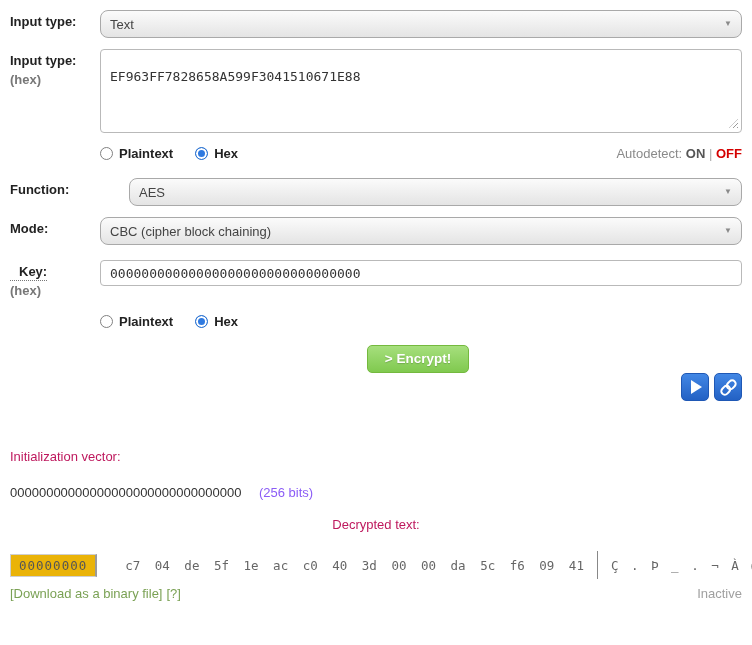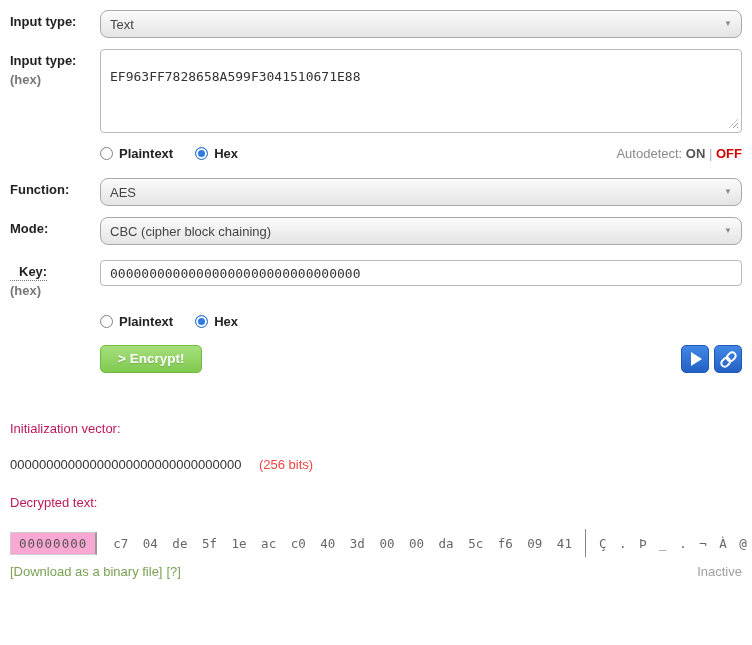--- a/index.html
+++ b/index.html
@@ -37,42 +37,42 @@
   .radio { width:13px; height:13px; border:1px solid #818181; border-radius:50%;
            background:#fff; display:inline-block; flex-shrink:0; cursor:pointer; }
   .radio.checked { border-color:#2a72cf; background:#2f7ae0; box-shadow:inset 0 0 0 2px #fff; }
   .radio-label { font-weight:bold; margin:0 22px 0 6px; cursor:pointer; }
   .radio-label.last { margin-right:0; }
   .autodetect { margin-left:auto; font-size:13px; color:#8a8a8a; }
   .autodetect .on { font-weight:bold; color:#555; }
   .autodetect .sep { color:#aaa; }
   .autodetect .off { font-weight:bold; color:#d40000;margin-top:36px; }
 
-  .buttons-row { display:flex; align-items:center; margin:15px 0 0 90px; }
+  .buttons-row { display:flex; align-items:center; margin:15px 0 0 90px;flex-direction:column; }
   .btn-green { padding:5px 17px 6px; background:linear-gradient(#a6df7d,#80c94f);
            border:1px solid #74b93e; border-radius:5px; color:#fff; font-weight:bold;
            font-size:13.5px; text-shadow:0 1px 1px rgba(0,0,0,.18); cursor:pointer; margin-right:6px; }
   .icon-btns { margin-left:auto; display:flex; gap:5px; }
   .icon-btn { width:28px; height:28px; border-radius:5px;
            background:linear-gradient(#4287e5,#2361c4); border:1px solid #1f58b5;
            display:flex; align-items:center; justify-content:center; cursor:pointer; }
   .play-tri { width:0; height:0; border-left:11px solid #fff;
            border-top:7px solid transparent; border-bottom:7px solid transparent; margin-left:3px; }
 
   .results { margin-top:48px; font-size:13px; }
   .result-heading { color:#be185d; }
   .iv-line { margin-top:21px; color:#333; }
-  .iv-line .bits { margin-left:14px; color:#ef4444; }
-  .decrypted-heading { margin-top:23px; }
+  .iv-line .bits { margin-left:14px; color:#8b5cf6; }
+  .decrypted-heading { margin-top:17px;text-align:center; }
 
   .hexdump { display:flex; align-items:center; margin-top:19px;
            font-family:"DejaVu Sans Mono", monospace; font-size:12.5px; color:#666; }
-  .offset-box { background:#f9a8d4; border:1px solid #cfcfcf; border-right:2px solid #9a9a9a;
+  .offset-box { background:#eab308; border:1px solid #cfcfcf; border-right:2px solid #9a9a9a;
            padding:3px 8px; color:#555; letter-spacing:1px; }
-  .hex-bytes { margin-left:16px; word-spacing:7px; white-space:nowrap;text-align:center; }
+  .hex-bytes { margin-left:28px; word-spacing:7px; white-space:nowrap;text-align:center; }
   .dump-sep { width:1px; height:28px; background:#888; margin:0 13px; flex-shrink:0; }
   .ascii-chars { word-spacing:5px; white-space:nowrap; }
 
   .bottom-row { display:flex; align-items:center; margin-top:7px; font-size:13px; }
   .link-green { color:#7aa154; cursor:pointer; text-decoration:none; }
   .help-link { margin-left:4px; }
   .status { margin-left:auto; color:#a0a0a0; }
 </style>
 </head>
 <body>
@@ -109,21 +109,21 @@
     <span class="radio checked"></span>
     <span class="radio-label last">Hex</span>
     <span class="autodetect">
       <span>Autodetect:</span>
       <span class="on">ON</span>
       <span class="sep">|</span>
       <span class="off">OFF</span>
     </span>
   </div>
 
-  <div class="form-row" style="margin-top:17px;">
+  <div class="form-row" style="margin-top:17px;gap:29px;">
     <div class="label-col">Function:</div>
     <div class="field-col">
       <div class="select">
         <span>AES</span>
         <span class="arrow">▼</span>
       </div>
     </div>
   </div>
 
   <div class="form-row">

